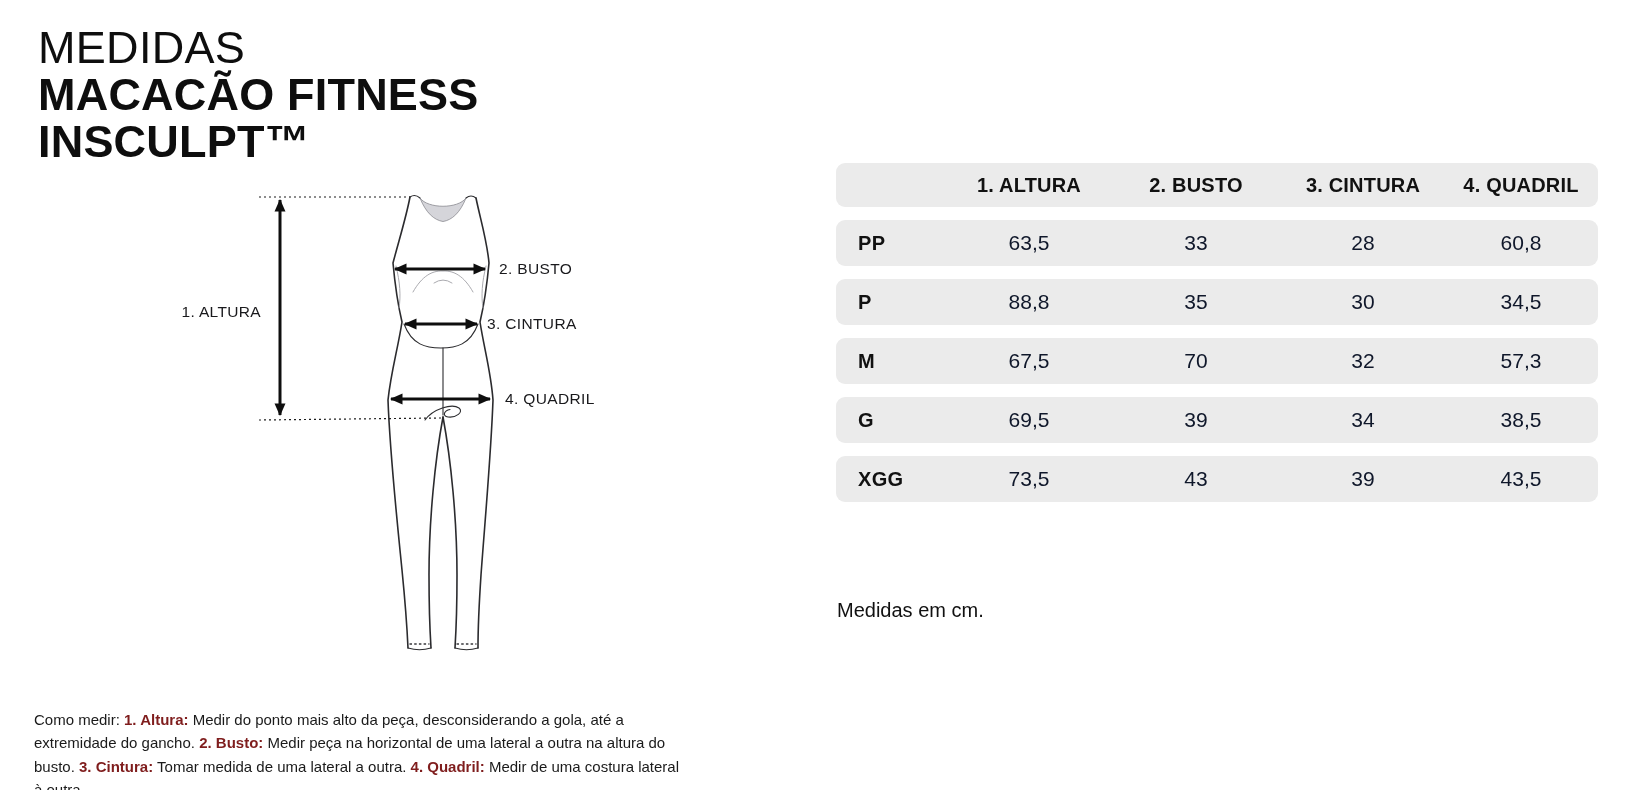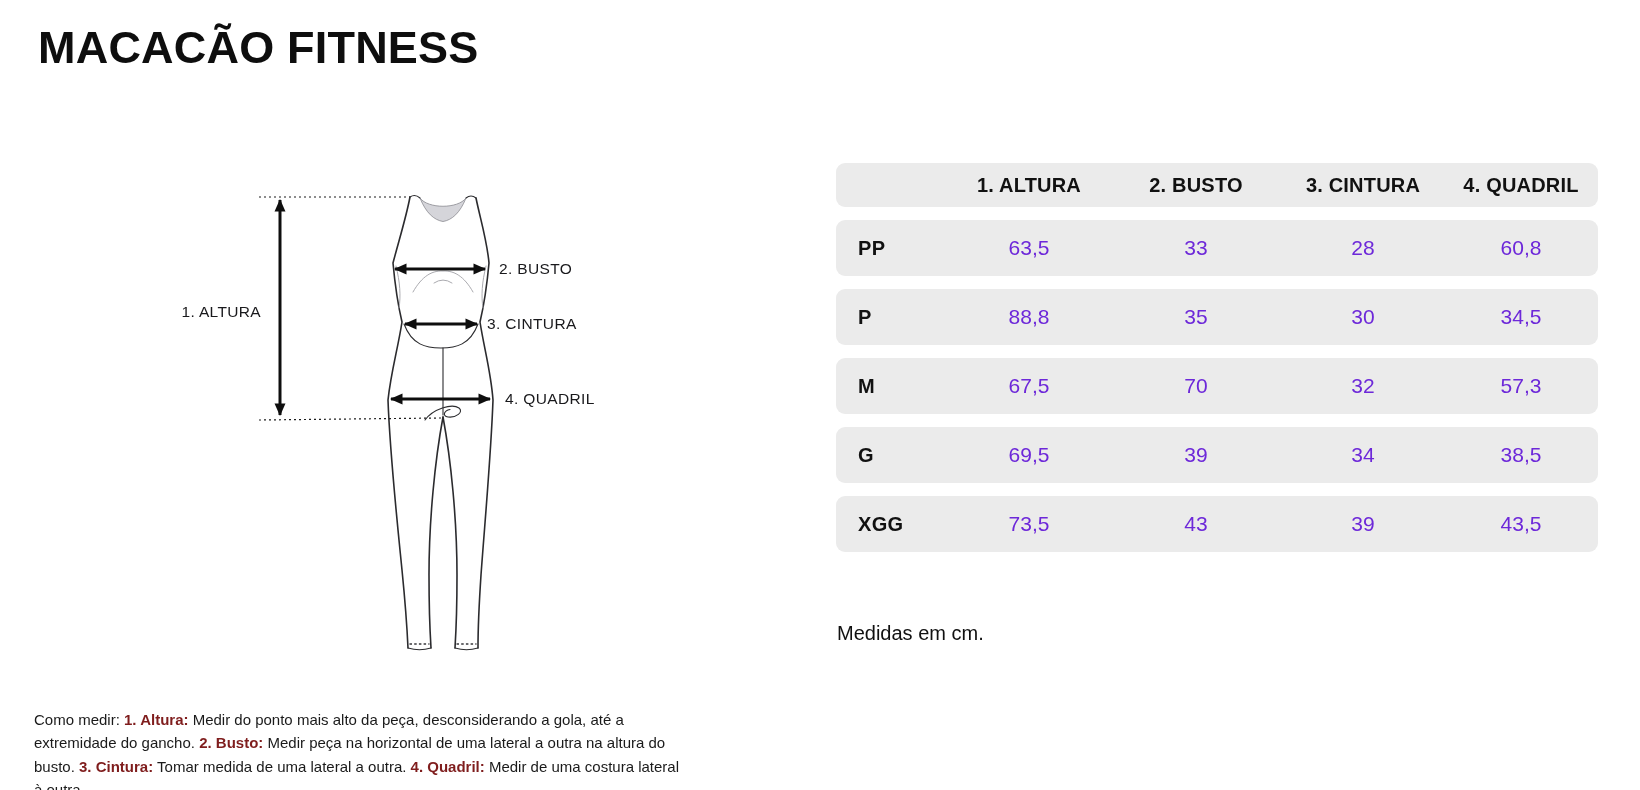--- a/index.html
+++ b/index.html
@@ -30,40 +30,42 @@
   .measure{stroke:#0e0e0e;stroke-width:3;fill:none;}
   .stitch{stroke:#3a3a3e;stroke-width:1.4;stroke-dasharray:2.5 2.2;fill:none;}
 
   
   .size-table{position:absolute;left:836px;top:163px;width:762px;}
   .trow{
     display:grid;grid-template-columns:112px 162px 172px 162px 154px;
     align-items:center;background:#ebebeb;border-radius:9px;
   }
   .trow.head{height:44px;}
-  .trow.data{height:56px;margin-top:13px;}
+  .trow.data{height:46px;margin-top:13px;}
   .cell{text-align:center;}
   .cell.size{text-align:left;padding-left:22px;font-weight:700;font-size:20px;letter-spacing:.3px;color:#111;}
   .cell.hdr{font-weight:700;font-size:20px;letter-spacing:.2px;color:#111;}
-  .cell.val{font-weight:400;font-size:21px;color:#6d28d9;}
+  .cell.val{font-weight:400;font-size:21px;color:#0f172a;}
 
-  .unit-note{position:absolute;left:837px;top:622px;font-size:20px;color:#111;}
+  .unit-note{position:absolute;left:837px;top:599px;font-size:20px;color:#111;}
 
   
   .howto{
     position:absolute;left:34px;top:693px;width:652px;
     font-size:15px;line-height:23.4px;color:#1a1a1a;
   }
   .howto .seg-b{font-weight:700;color:#7f1d1d;}
 </style>
 </head>
 <body>
 
 <div class="title-block">
+  <div class="title-line light">MEDIDAS</div>
   <div class="title-line bold">MACACÃO FITNESS</div>
+  <div class="title-line bold">INSCULPT™</div>
 </div>
 
 <svg class="figure-svg" width="470" height="500" viewBox="150 170 470 500" xmlns="http://www.w3.org/2000/svg">
   <defs>
     <marker id="arr" markerUnits="userSpaceOnUse" markerWidth="14" markerHeight="12" viewBox="0 0 14 12" refX="12" refY="6" orient="auto-start-reverse">
       <path d="M0.5,0.5 L13,6 L0.5,11.5 Z" fill="#0e0e0e"></path>
     </marker>
   </defs>
 
   <g>

